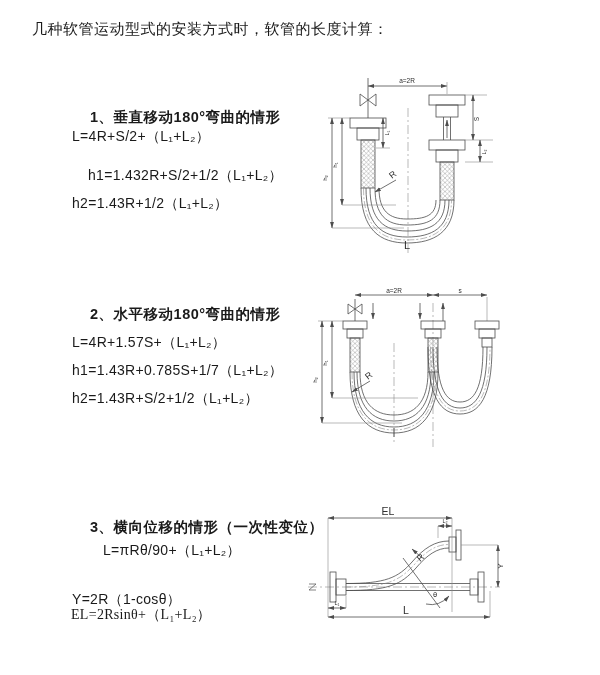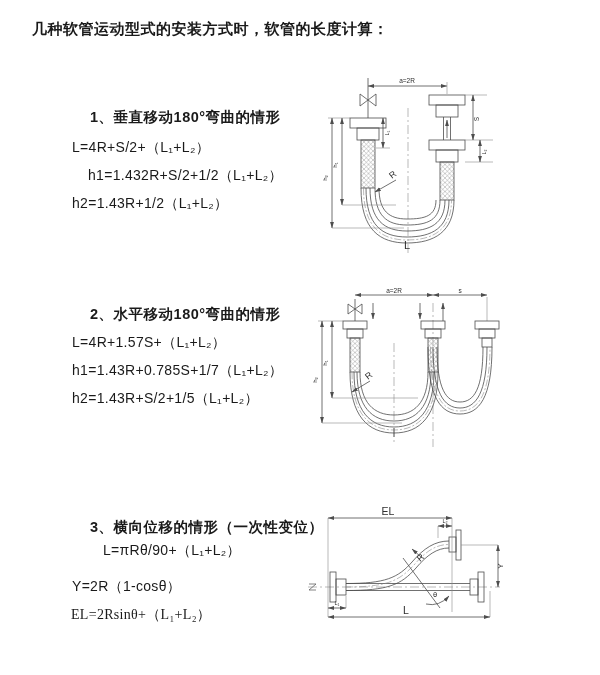--- a/index.html
+++ b/index.html
@@ -1,45 +1,45 @@
 <!DOCTYPE html>
 <html><head>
 <meta charset="utf-8">
 <style>
   html,body{margin:0;padding:0;}
   body{
     width:600px;height:675px;background:#ffffff;position:relative;overflow:hidden;
     font-family:"Liberation Sans", sans-serif;color:#1a1a1a;
   }
   .abs{position:absolute;}
-  .page-title{left:32px;top:20px;font-size:15px;font-weight:700;letter-spacing:.5px;white-space:nowrap;}
+  .page-title{left:32px;top:20px;font-size:15px;font-weight:400;letter-spacing:.5px;white-space:nowrap;}
   .sec-heading{font-size:14.5px;font-weight:700;letter-spacing:.5px;white-space:nowrap;margin-left:44px;}
   .formula{font-size:14px;letter-spacing:.3px;white-space:nowrap;}
   svg{position:absolute;overflow:visible;}
   svg text{font-family:"Liberation Sans", sans-serif;fill:#2f2f2f;stroke:none;}
   .mid{text-anchor:middle;}
 </style>
 </head>
 <body>
 
 <div class="abs page-title">几种软管运动型式的安装方式时，软管的长度计算：</div>
 
 <div class="abs sec-heading" style="left:46px;top:108px;">1、垂直移动180°弯曲的情形</div>
-<div class="abs formula" style="left:72px;top:139px;">L=4R+S/2+（L₁+L₂）</div>
+<div class="abs formula" style="left:72px;top:128px;">L=4R+S/2+（L₁+L₂）</div>
 <div class="abs formula" style="left:72px;top:167px;margin-left:16px;">h1=1.432R+S/2+1/2（L₁+L₂）</div>
 <div class="abs formula" style="left:72px;top:195px;">h2=1.43R+1/2（L₁+L₂）</div>
 
 <div class="abs sec-heading" style="left:46px;top:305px;">2、水平移动180°弯曲的情形</div>
 <div class="abs formula" style="left:72px;top:334px;">L=4R+1.57S+（L₁+L₂）</div>
 <div class="abs formula" style="left:72px;top:362px;">h1=1.43R+0.785S+1/7（L₁+L₂）</div>
-<div class="abs formula" style="left:72px;top:390px;">h2=1.43R+S/2+1/5（L₁+L₂）</div>
+<div class="abs formula" style="left:72px;top:390px;">h2=1.43R+S/2+1/2（L₁+L₂）</div>
 
 <div class="abs sec-heading" style="left:46px;top:518px;">3、横向位移的情形（一次性变位）</div>
 <div class="abs formula" style="left:72px;top:542px;margin-left:31px;">L=πRθ/90+（L₁+L₂）</div>
-<div class="abs formula" style="left:72px;top:578px;">Y=2R（1-cosθ）</div>
+<div class="abs formula" style="left:72px;top:591px;">Y=2R（1-cosθ）</div>
 <div class="abs formula" style="left:71px;top:606px;font-family:Liberation Serif, serif;">EL=2Rsinθ+（L₁+L₂）</div>
 
 <svg style="left:310px;top:70px;" width="290" height="190" viewBox="0 0 290 190">
   <defs>
     <marker id="a1" markerWidth="8" markerHeight="6" refX="7.5" refY="3" orient="auto-start-reverse">
       <path d="M0,0.6 L8,3 L0,5.4 Z" fill="#4d4d4d"></path>
     </marker>
     <pattern id="p1" width="4.5" height="4.5" patternUnits="userSpaceOnUse">
       <path d="M0,4.5 L4.5,0 M0,0 L4.5,4.5" stroke="#9a9a9a" stroke-width="0.5" fill="none"></path>
     </pattern>

